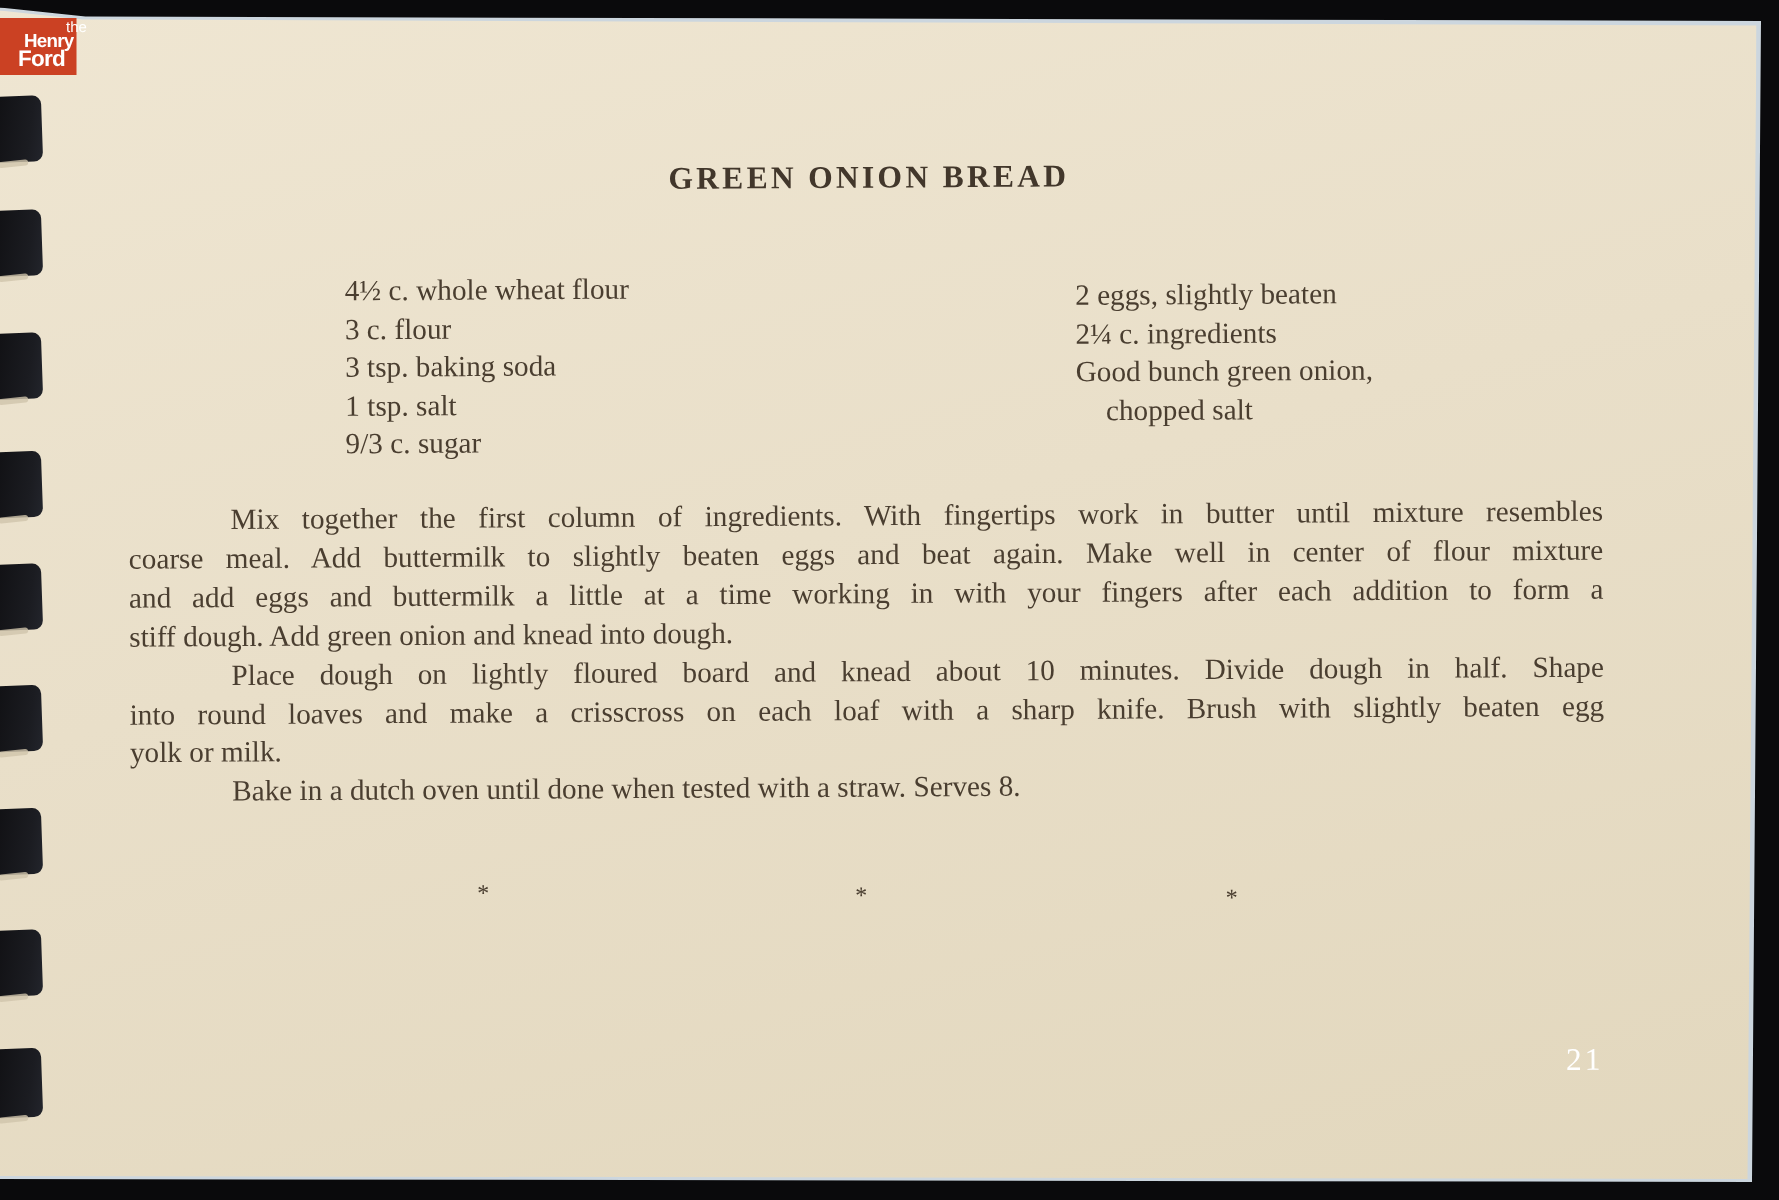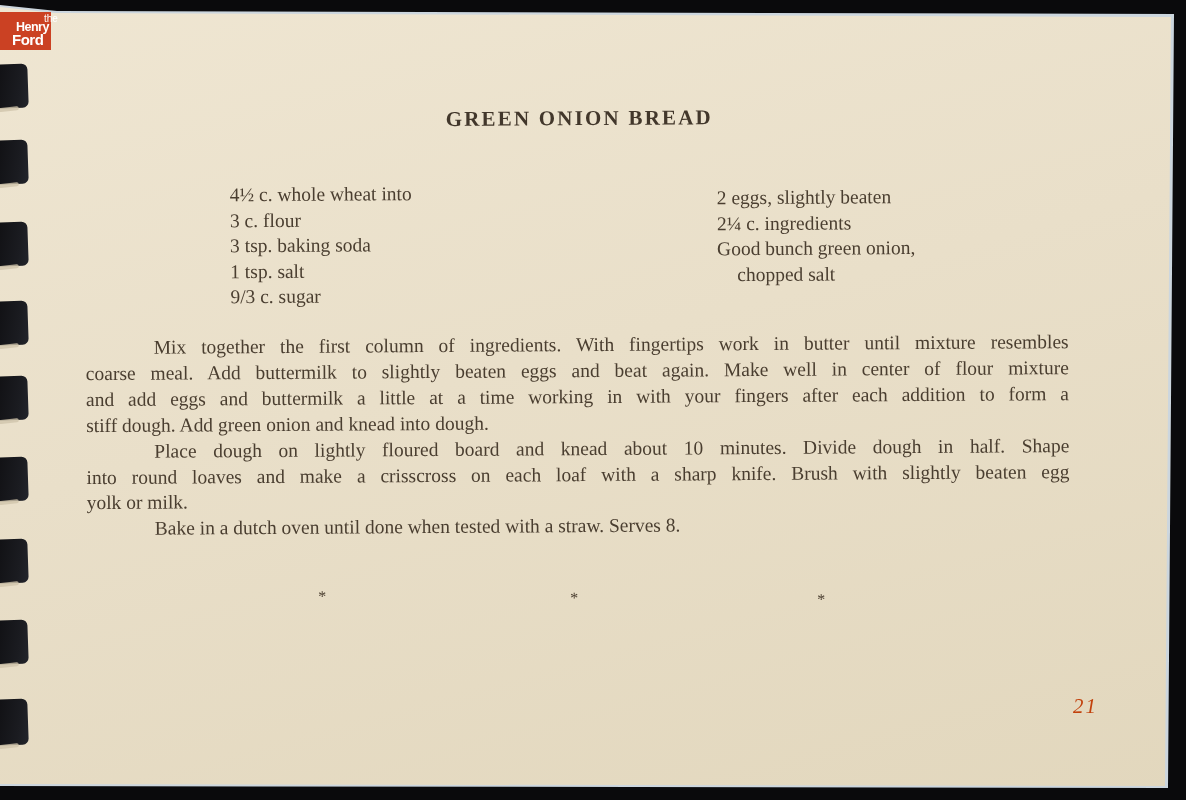--- a/index.html
+++ b/index.html
@@ -58,22 +58,22 @@
   .pline{min-height:25.9px;}
   .jl{text-align:justify;text-align-last:justify;}
   .ind{padding-left:68px;}
 
   .sep{position:absolute;font-size:16px;color:#4a3e30;}
   .sep1{left:317px;top:586px;}
   .sep2{left:569px;top:589px;}
   .sep3{left:816px;top:592px;}
 
   .pagenum{
-    position:absolute;left:1071px;top:697px;
-    font-size:21px;letter-spacing:2px;color:#c2410c;font-style:italic;
+    position:absolute;left:1042px;top:697px;
+    font-size:21px;letter-spacing:2px;color:#ffffff;
   }
 
   
   .logo{
     position:absolute;left:0;top:12px;width:51px;height:38px;
     background:#cb4123;color:#ffffff;
     font-family:"Liberation Sans","DejaVu Sans",sans-serif;
   }
   .logo .the{position:absolute;left:4px;top:1px;font-size:10px;font-weight:400;padding-left:40px;}
   .logo .henry{position:absolute;left:16px;top:8px;font-size:12.5px;font-weight:700;letter-spacing:-0.5px;}
@@ -97,21 +97,21 @@
     <div class="hole" style="top:539px"></div>
     <div class="hole" style="top:620px"></div>
     <div class="hole" style="top:699px;height:46px"></div>
   </div>
 
   <div class="content">
 
     <div class="title">GREEN ONION BREAD</div>
 
     <div class="ing ing-left">
-      <div>4½ c. whole wheat into</div>
+      <div>4½ c. whole wheat flour</div>
       <div>3 c. flour</div>
       <div>3 tsp. baking soda</div>
       <div>1 tsp. salt</div>
       <div>9/3 c. sugar</div>
     </div>
 
     <div class="ing ing-right">
       <div>2 eggs, slightly beaten</div>
       <div>2¼ c. ingredients</div>
       <div>Good bunch green onion,</div>

